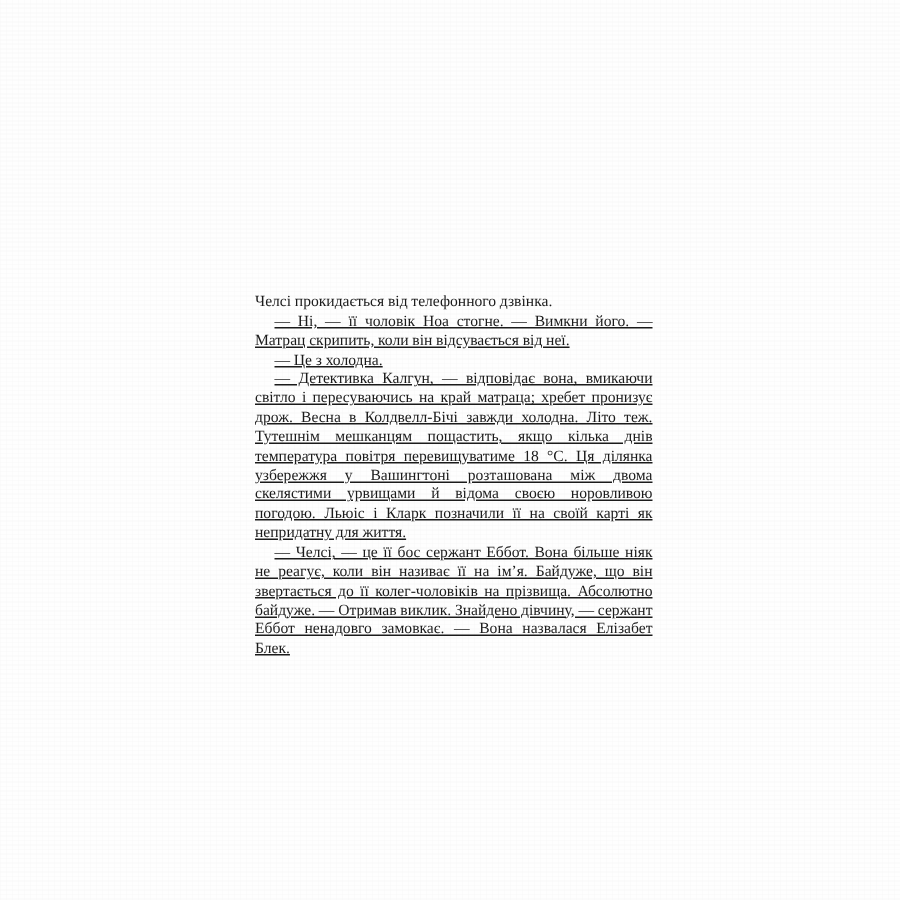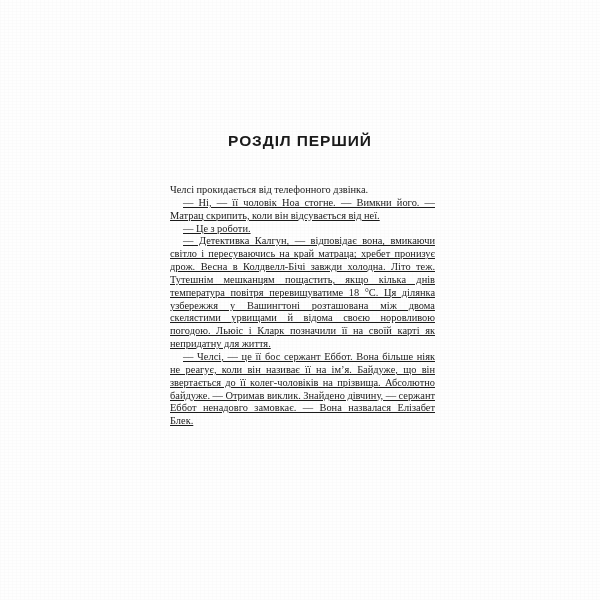--- a/index.html
+++ b/index.html
@@ -35,21 +35,21 @@
     font-weight: bold;
     font-size: 15.5px;
     letter-spacing: 0.9px;
     color: #1a1a1a;
     white-space: nowrap;
   }
 
   
   .text-block {
     position: absolute;
-    top: 184px;
+    top: 196px;
     left: 170px;
     width: 265px;
   }
 
   .para {
     margin: 0;
     font-size: 10.4px;
     line-height: 12.85px;
     text-align: justify;
     text-align-last: left;
@@ -79,30 +79,29 @@
       repeating-linear-gradient(90deg, rgba(0,0,0,.5) 0 1px, transparent 1px 4px);
   }
 </style>
 </head>
 <body style="background: rgb(254, 254, 254);">
 
 <div class="page">
 
   <div class="grain"></div>
 
-  <h1 class="chapter-title">РОЗДІЛ ПЕРШИЙ</h1>
 
   <div class="text-block">
 
     <p class="para no-indent">Челсі прокидається від телефонного дзвінка.</p>
 
     <p class="para dialogue">— Ні, — її чоловік Ноа стогне. — Вимкни його. — Матрац скрипить, коли він відсувається від неї.</p>
 
 
-    <p class="para dialogue">— Це з роботи.</p>
+    <p class="para dialogue">— Це з холодна.</p>
 
 
 
     <p class="para dialogue">— Детективка Калгун, — відповідає вона, вмикаючи світло і пересуваючись на край матраца; хребет пронизує дрож. Весна в Колдвелл-Бічі завжди холодна. Літо теж. Тутешнім мешканцям пощастить, якщо кілька днів температура повітря перевищуватиме 18 °C. Ця ділянка узбережжя у Вашингтоні розташована між двома скелястими урвищами й відома своєю норовливою погодою. Льюіс і Кларк позначили її на своїй карті як непридатну для життя.</p>
 
     <p class="para dialogue">— Челсі, — це її бос сержант Еббот. Вона більше ніяк не реагує, коли він називає її на ім’я. Байдуже, що він звертається до її колег-чоловіків на прізвища. Абсолютно байдуже. — Отримав виклик. Знайдено дівчину, — сержант Еббот ненадовго замовкає. — Вона назвалася Елізабет Блек.</p>
 
   </div>
 </div>
 

